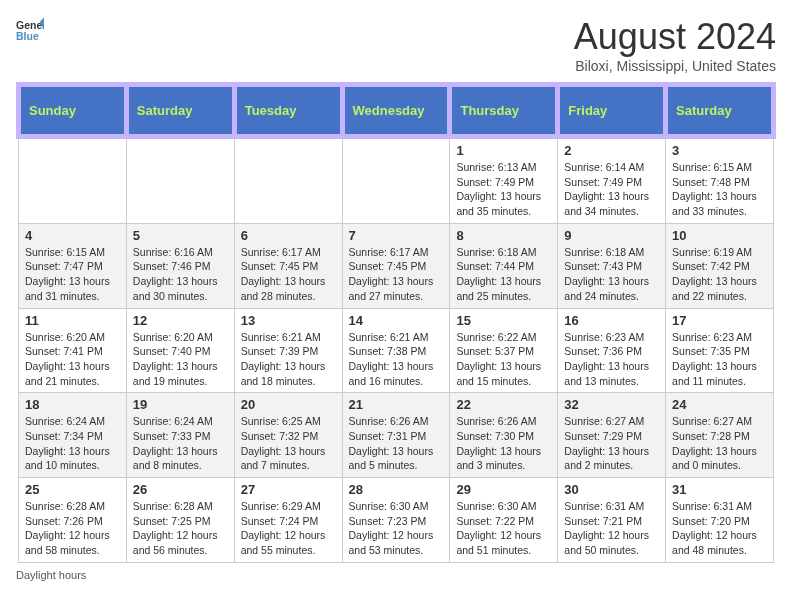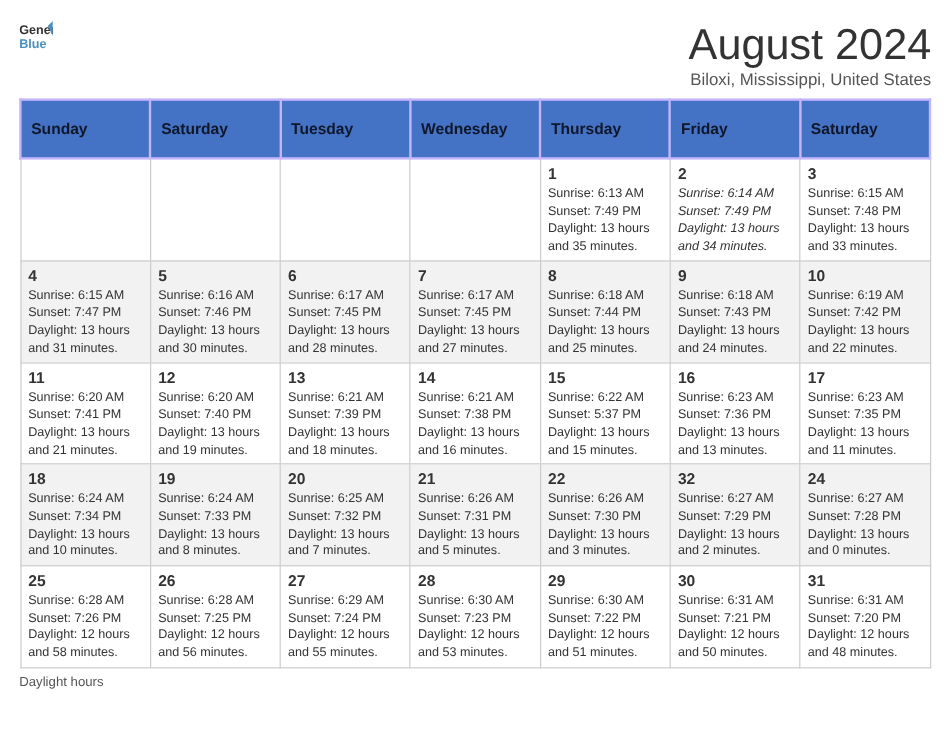--- a/index.html
+++ b/index.html
@@ -37,26 +37,26 @@
       font-size: 14px;
       color: #555;
     }
     .calendar {
       width: 100%;
       border-collapse: collapse;
       font-size: 11px;
     }
     .calendar th {
       background-color: #4472c4;
-      color: #0f172a;
+      color: #bef264;
       text-align: left;
       padding: 16px 8px;
       font-size: 13px;
       font-weight: bold;
-      border: 2px solid #c4b5fd;
+      border: 5px solid #c4b5fd;
     }
     .calendar td {
       border: 1px solid #ccc;
       vertical-align: top;
       padding: 4px 6px;
       width: 108px;
       min-height: 80px;
       background: #fff;
     }
     .calendar tr:nth-child(even) td {
@@ -118,21 +118,21 @@
         <td class="empty-cell"></td>
         <td class="empty-cell"></td>
         <td>
           <div class="day-number">1</div>
           <div class="day-info" style="white-space: pre-line;">Sunrise: 6:13 AM
 Sunset: 7:49 PM
 Daylight: 13 hours and 35 minutes.</div>
         </td>
         <td>
           <div class="day-number">2</div>
-          <div class="day-info" style="white-space: pre-line; font-style: italic;">Sunrise: 6:14 AM
+          <div class="day-info" style="white-space: pre-line;">Sunrise: 6:14 AM
 Sunset: 7:49 PM
 Daylight: 13 hours and 34 minutes.</div>
         </td>
         <td>
           <div class="day-number">3</div>
           <div class="day-info" style="white-space: pre-line;">Sunrise: 6:15 AM
 Sunset: 7:48 PM
 Daylight: 13 hours and 33 minutes.</div>
         </td>
       </tr>

